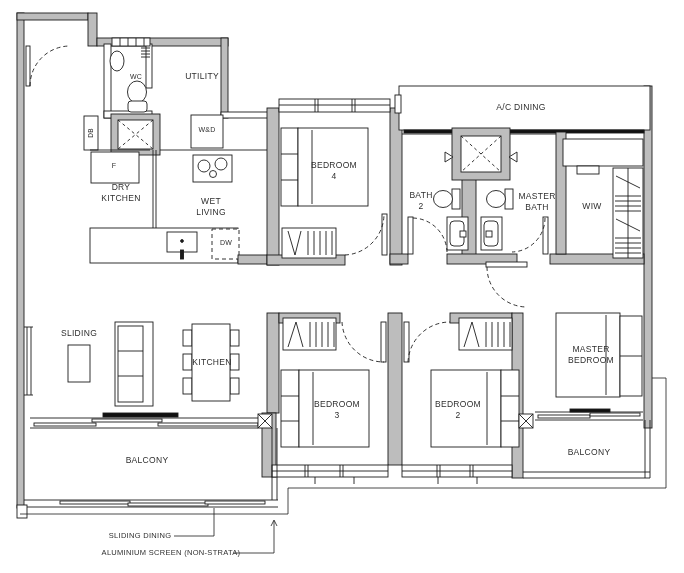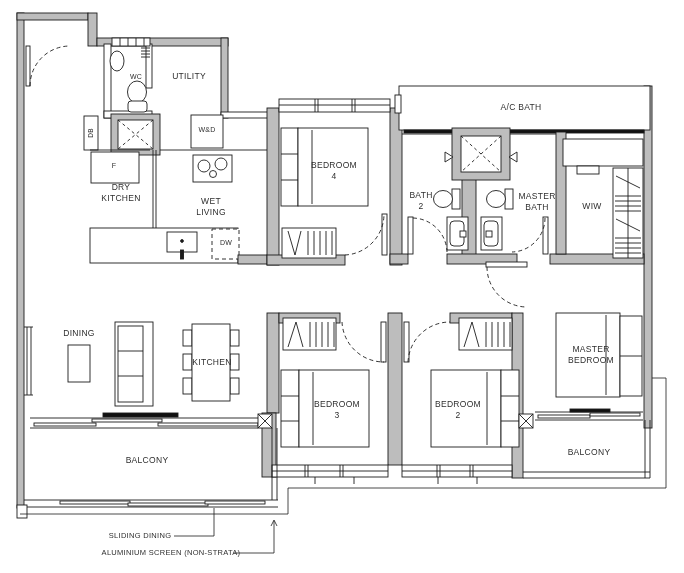--- a/index.html
+++ b/index.html
@@ -353,38 +353,38 @@
     <g stroke-width="0.8">
       <polyline points="174,536 214,536 214,508"></polyline>
       <polyline points="234,553 274,553 274,521"></polyline>
       <line x1="274" y1="520" x2="271" y2="526"></line>
       <line x1="274" y1="520" x2="277" y2="526"></line>
     </g>
   </g>
 </svg>
 
 <div class="lbl sm" style="left:136px;top:77px">WC</div>
-<div class="lbl" style="left:189px;top:77px">UTILITY</div>
+<div class="lbl" style="left:202px;top:77px">UTILITY</div>
 <div class="lbl rot" style="left:91px;top:133px">DB</div>
 <div class="lbl sm" style="left:207px;top:130px">W&amp;D</div>
 <div class="lbl sm" style="left:114px;top:166px">F</div>
 <div class="lbl" style="left:121px;top:193px">DRY
 KITCHEN</div>
 <div class="lbl" style="left:211px;top:207px">WET
 LIVING</div>
 <div class="lbl sm" style="left:226px;top:243px">DW</div>
 <div class="lbl" style="left:334px;top:171px">BEDROOM
 4</div>
-<div class="lbl" style="left:521px;top:108px">A/C BATH</div>
+<div class="lbl" style="left:521px;top:108px">A/C DINING</div>
 <div class="lbl" style="left:421px;top:201px">BATH
 2</div>
 <div class="lbl" style="left:537px;top:202px">MASTER
 BATH</div>
 <div class="lbl" style="left:592px;top:207px">WIW</div>
-<div class="lbl" style="left:79px;top:334px">DINING</div>
+<div class="lbl" style="left:79px;top:334px">SLIDING</div>
 <div class="lbl" style="left:212px;top:363px">KITCHEN</div>
 <div class="lbl" style="left:337px;top:410px">BEDROOM
 3</div>
 <div class="lbl" style="left:458px;top:410px">BEDROOM
 2</div>
 <div class="lbl" style="left:591px;top:355px">MASTER
 BEDROOM</div>
 <div class="lbl" style="left:147px;top:461px">BALCONY</div>
 <div class="lbl" style="left:589px;top:453px">BALCONY</div>
 <div class="lbl ann" style="left:140px;top:536px">SLIDING DINING</div>

